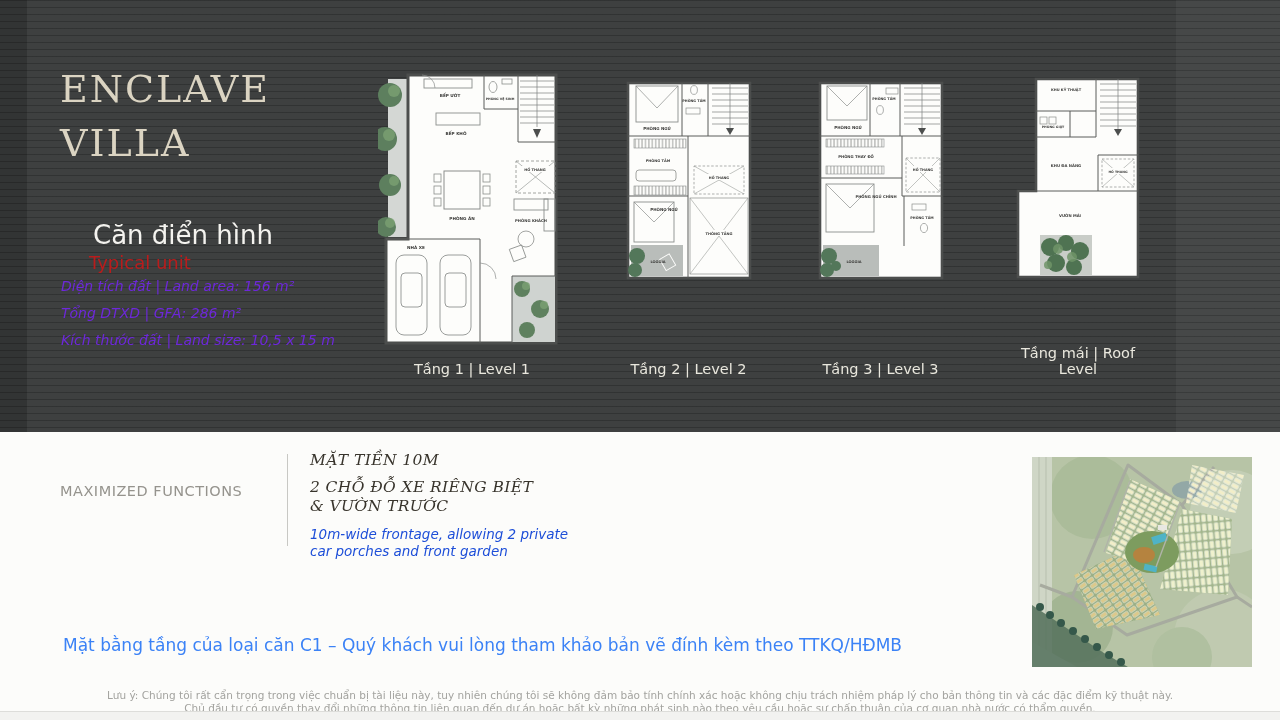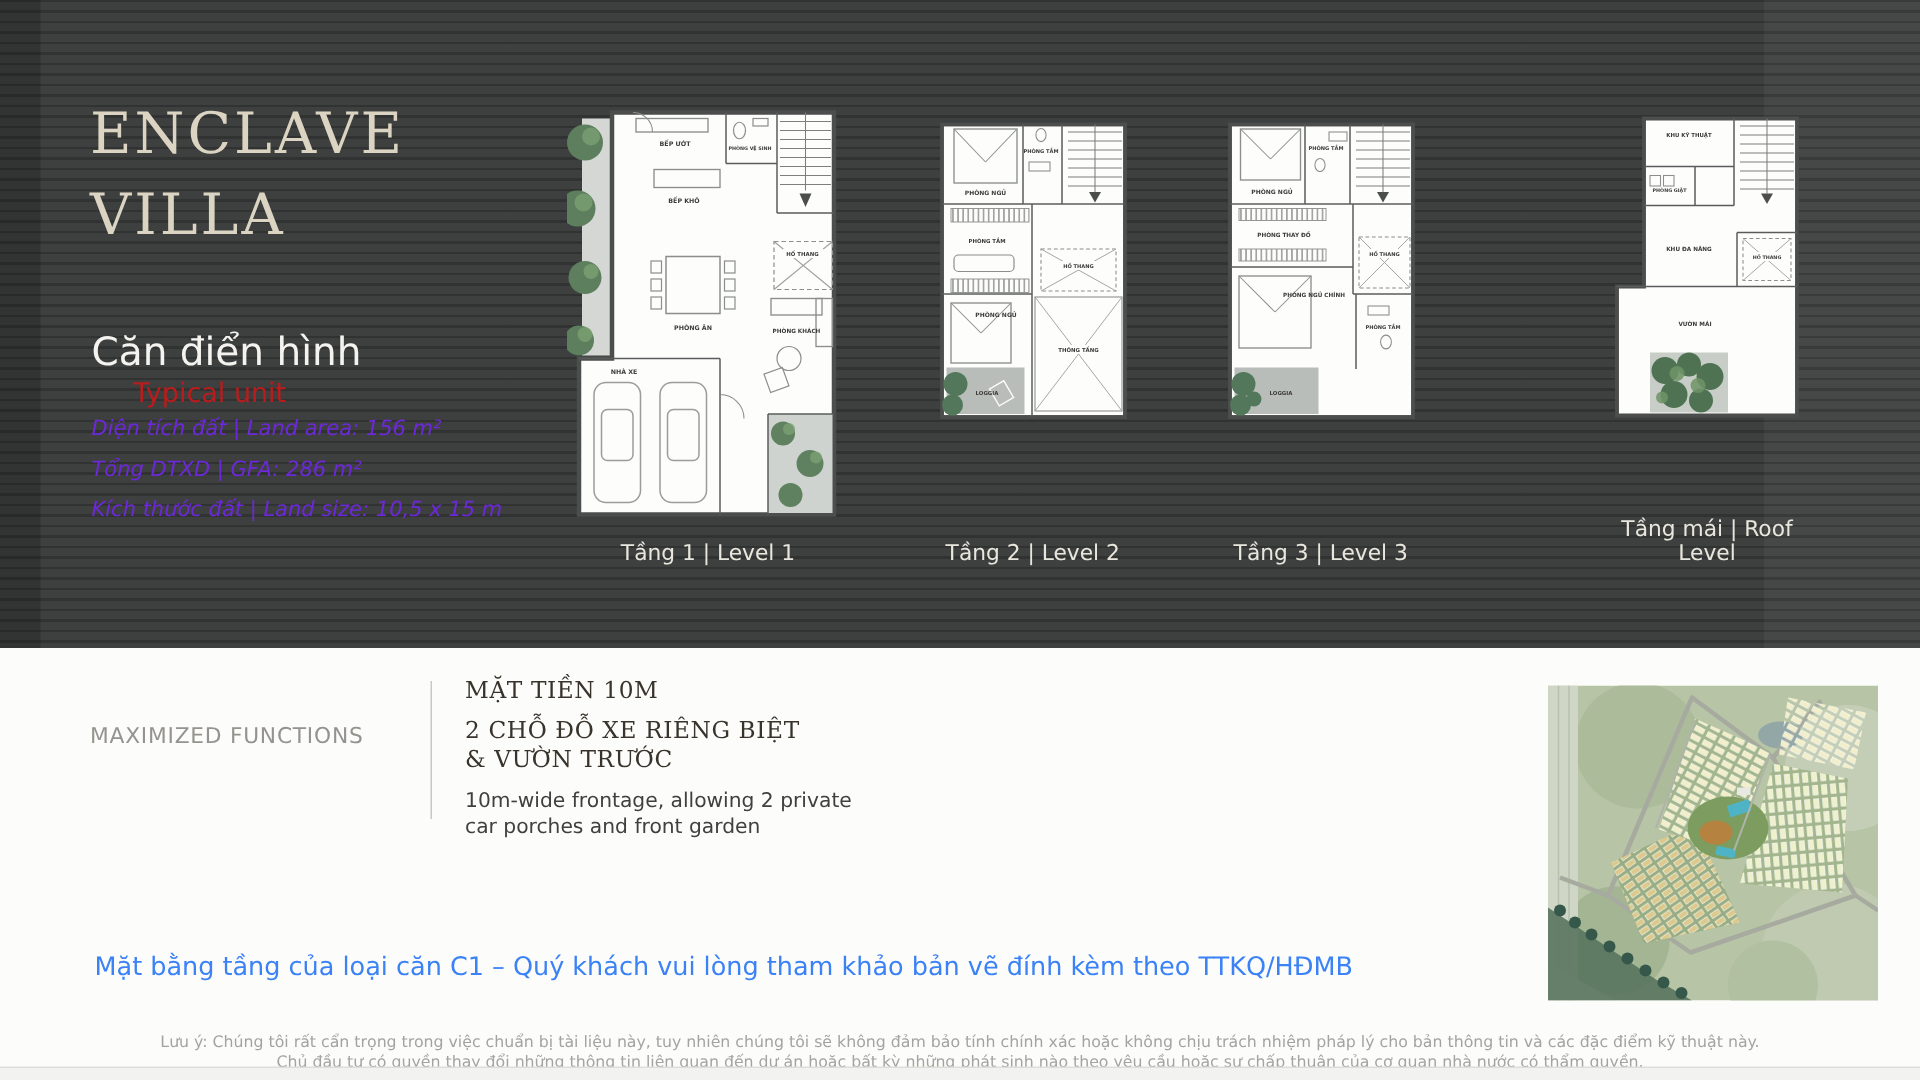--- a/index.html
+++ b/index.html
@@ -11,41 +11,41 @@
       background:repeating-linear-gradient(to bottom,rgba(15,17,17,.28) 0px,rgba(15,17,17,.28) 1.5px,rgba(255,255,255,0) 1.5px,rgba(255,255,255,0) 7px);}
   .band-left{position:absolute;left:0;top:0;width:27px;height:432px;background:rgba(0,0,0,.18);}
   .band-right{position:absolute;left:1176px;top:0;width:104px;height:432px;background:rgba(255,255,255,.045);}
   .hero-title{position:absolute;left:60px;top:62px;font-family:"DejaVu Serif","Liberation Serif",serif;
       font-size:38px;line-height:54px;letter-spacing:2px;color:#dbd4c2;}
   .brand{position:absolute;left:1166px;top:20px;width:100px;text-align:center;color:#ddd7c7;}
   .brand-the{font-size:10px;letter-spacing:4px;}
   .brand-name{font-size:21px;letter-spacing:2px;margin-top:2px;}
   .brand-edition{font-family:"DejaVu Serif",serif;font-style:italic;font-size:12px;margin-top:4px;color:#cfc9b9;}
   .unit-info{position:absolute;left:61px;top:220px;color:#eceae5;}
-  .unit-heading{font-size:26px;color:#f4f3ef;}
+  .unit-heading{font-size:26px;color:#f4f3ef;margin-left:32px;}
   .unit-sub{font-size:18px;color:#b91c1c;margin-top:2px;margin-left:28px;}
   .unit-specs{font-size:14px;color:#6d28d9;line-height:27px;font-style:italic;}
   
   .plan{position:absolute;}
   .plan svg{display:block;}
   .plan-label{position:absolute;left:0;right:0;bottom:0;text-align:center;
       font-size:14.5px;color:#e9e7dd;}
   
   .light{position:absolute;left:0;top:432px;width:1280px;height:288px;background:#fcfcfa;}
   .f-col1{position:absolute;left:60px;top:42px;}
   .f-h-vi{font-family:"DejaVu Serif","Liberation Serif",serif;font-size:21px;letter-spacing:2px;color:#8a8176;}
   .f-h-en{font-size:14.5px;letter-spacing:.5px;color:#95938d;margin-top:9px;}
   .f-divider{position:absolute;left:287px;top:22px;width:1px;height:92px;background:#c8c8c4;}
   .f-item{position:absolute;top:19px;}
-  .f-item.i0{left:310px;width:310px;}
+  .f-item.i0{left:310px;width:310px;font-style:italic;}
   .f-item.i1{left:648px;width:400px;}
   .f-t1{font-family:"DejaVu Serif","Liberation Serif",serif;font-size:15.5px;letter-spacing:.4px;color:#38342c;}
   .f-t2{font-family:"DejaVu Serif","Liberation Serif",serif;font-size:15.5px;letter-spacing:.4px;color:#38342c;
         margin-top:9px;line-height:19px;white-space:pre-line;}
-  .f-desc{font-size:13.5px;color:#404040;margin-top:10px;line-height:17px;white-space:pre-line;}
+  .f-desc{font-size:13.5px;color:#1d4ed8;margin-top:10px;line-height:17px;white-space:pre-line;}
   .sitemap{position:absolute;left:1032px;top:25px;width:220px;height:210px;}
   .notes{position:absolute;left:63px;top:205px;font-size:17px;line-height:16px;color:#3b82f6;}
   .disclaimer{position:absolute;left:0;width:1280px;top:257px;text-align:center;
       font-size:10.5px;line-height:13px;color:#a3a39f;}
   .footer-line{position:absolute;left:0;top:279px;width:1280px;height:1px;background:#ddddda;}
   .footer-band{position:absolute;left:0;top:280px;width:1280px;height:8px;background:#f2f2f0;}
   
   text.room{font-family:"DejaVu Sans",sans-serif;font-weight:bold;fill:#3c3c3a;text-anchor:middle;}
 </style>
 </head>
@@ -327,21 +327,21 @@
       <g>
           <rect x="96" y="88" width="30" height="6" fill="#fdfdfb"></rect>
           <text class="room" x="111" y="92.5" font-size="3.4">HỐ THANG</text>
         </g>
       <text class="room" x="110" y="141" font-size="3.4">PHÒNG TẮM</text>
       <text class="room" x="42" y="185" font-size="3.6">LOGGIA</text>
     </svg>
     <div class="plan-label">Tầng 3 | Level 3</div>
   </div>
 
-  <div class="plan" style="left:1068px;top:75px;width:140px;height:302px">
+  <div class="plan" style="left:1008px;top:75px;width:140px;height:302px">
     <svg width="140" height="210" viewBox="0 0 140 210">
       <path d="M28,4 H130 V202 H10 V116 H28 Z" fill="#fdfdfb" stroke="#4c4e4d" stroke-width="2.6"></path>
       <g stroke="#5a5c5b" stroke-width="1">
         <line x1="88" y1="4" x2="88" y2="62"></line>
           <line x1="28" y1="36" x2="88" y2="36"></line>
         <line x1="28" y1="62" x2="88" y2="62"></line>
           <line x1="62" y1="36" x2="62" y2="62"></line>
         <line x1="10" y1="116" x2="130" y2="116"></line>
           <line x1="90" y1="80" x2="130" y2="80"></line>
           <line x1="90" y1="80" x2="90" y2="116"></line>

